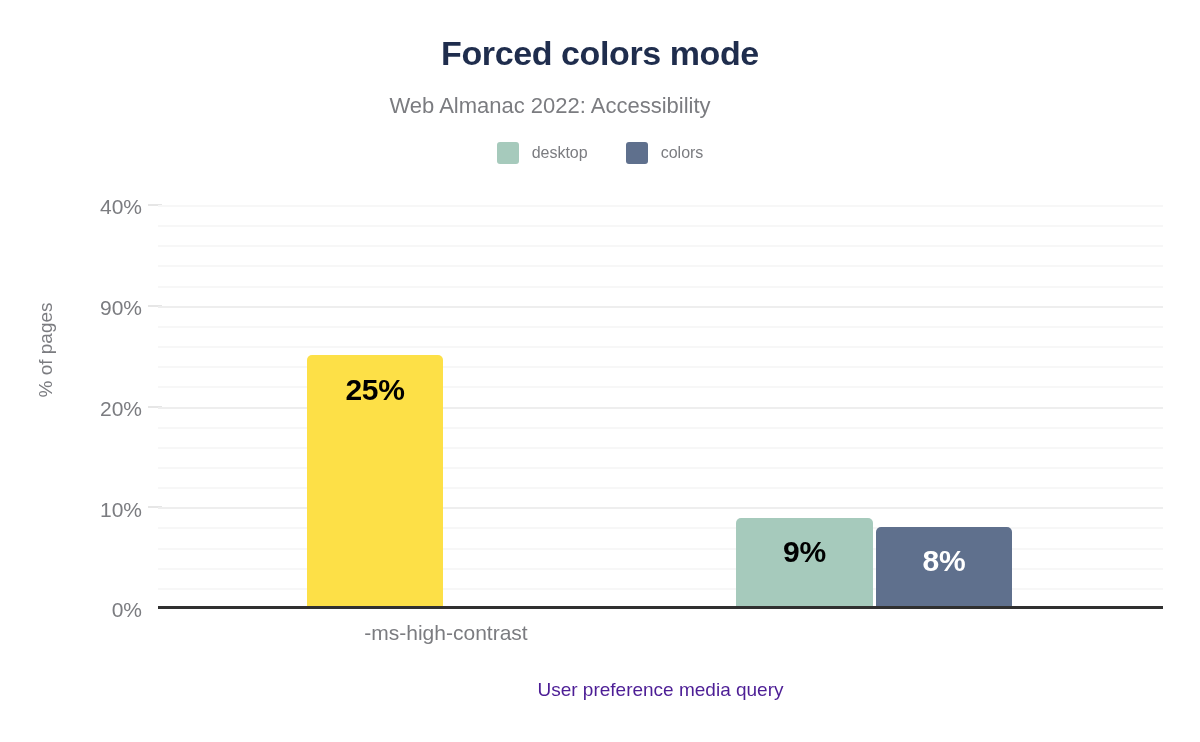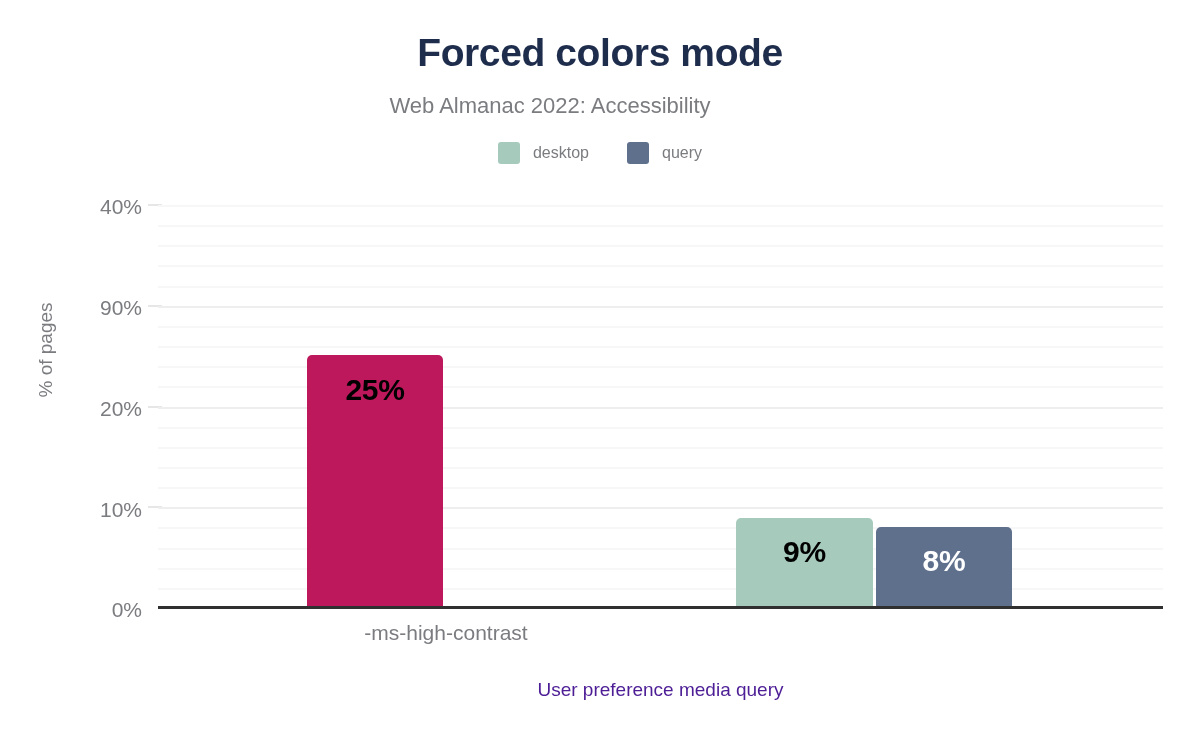--- a/index.html
+++ b/index.html
@@ -21,21 +21,21 @@
     inset: 0;
   }
 
   
   .chart-title {
     position: absolute;
     top: 31px;
     left: 0;
     width: 1200px;
     text-align: center;
-    font-size: 39px;
+    font-size: 34px;
     font-weight: bold;
     letter-spacing: -0.4px;
     color: #1f2d4d;
     line-height: 44px;
   }
   .chart-subtitle {
     position: absolute;
     top: 91px;
     left: 0;
     width: 1100px;
@@ -174,21 +174,21 @@
   <div class="chart-title">Forced colors mode</div>
   <div class="chart-subtitle">Web Almanac 2022: Accessibility</div>
 
   <div class="legend">
     <div class="legend-item">
       <span class="legend-swatch" style="background:#a6cabc"></span>
       <span class="legend-label">desktop</span>
     </div>
     <div class="legend-item">
       <span class="legend-swatch" style="background:#5f708d"></span>
-      <span class="legend-label">query</span>
+      <span class="legend-label">colors</span>
     </div>
   </div>
 
   <div class="y-axis-title">% of pages</div>
 
   <div class="ytick" style="top:196px">40%</div>
   <div class="ytick" style="top:297px">90%</div>
   <div class="ytick" style="top:398px">20%</div>
   <div class="ytick" style="top:499px">10%</div>
   <div class="ytick" style="top:599px">0%</div>
@@ -214,21 +214,21 @@
     <div class="gridline" style="top:222px"></div>
     <div class="gridline" style="top:242px"></div>
     <div class="gridline" style="top:262px"></div>
     <div class="gridline" style="top:282px"></div>
     <div class="gridline major" style="top:302px"></div>
     <div class="gridline" style="top:322px"></div>
     <div class="gridline" style="top:343px"></div>
     <div class="gridline" style="top:363px"></div>
     <div class="gridline" style="top:383px"></div>
 
-    <div class="bar" style="left:149px; width:136px; height:253px; background:#be185d">
+    <div class="bar" style="left:149px; width:136px; height:253px; background:#fde047">
       <div class="bar-label" style="top:18px; color:#000000">25%</div>
     </div>
 
     <div class="bar" style="left:578px; width:137px; height:90px; background:#a6cabc">
       <div class="bar-label" style="top:17px; color:#000000">9%</div>
     </div>
     <div class="bar" style="left:718px; width:136px; height:81px; background:#5f708d">
       <div class="bar-label" style="top:17px; color:#ffffff">8%</div>
     </div>
   </div>

